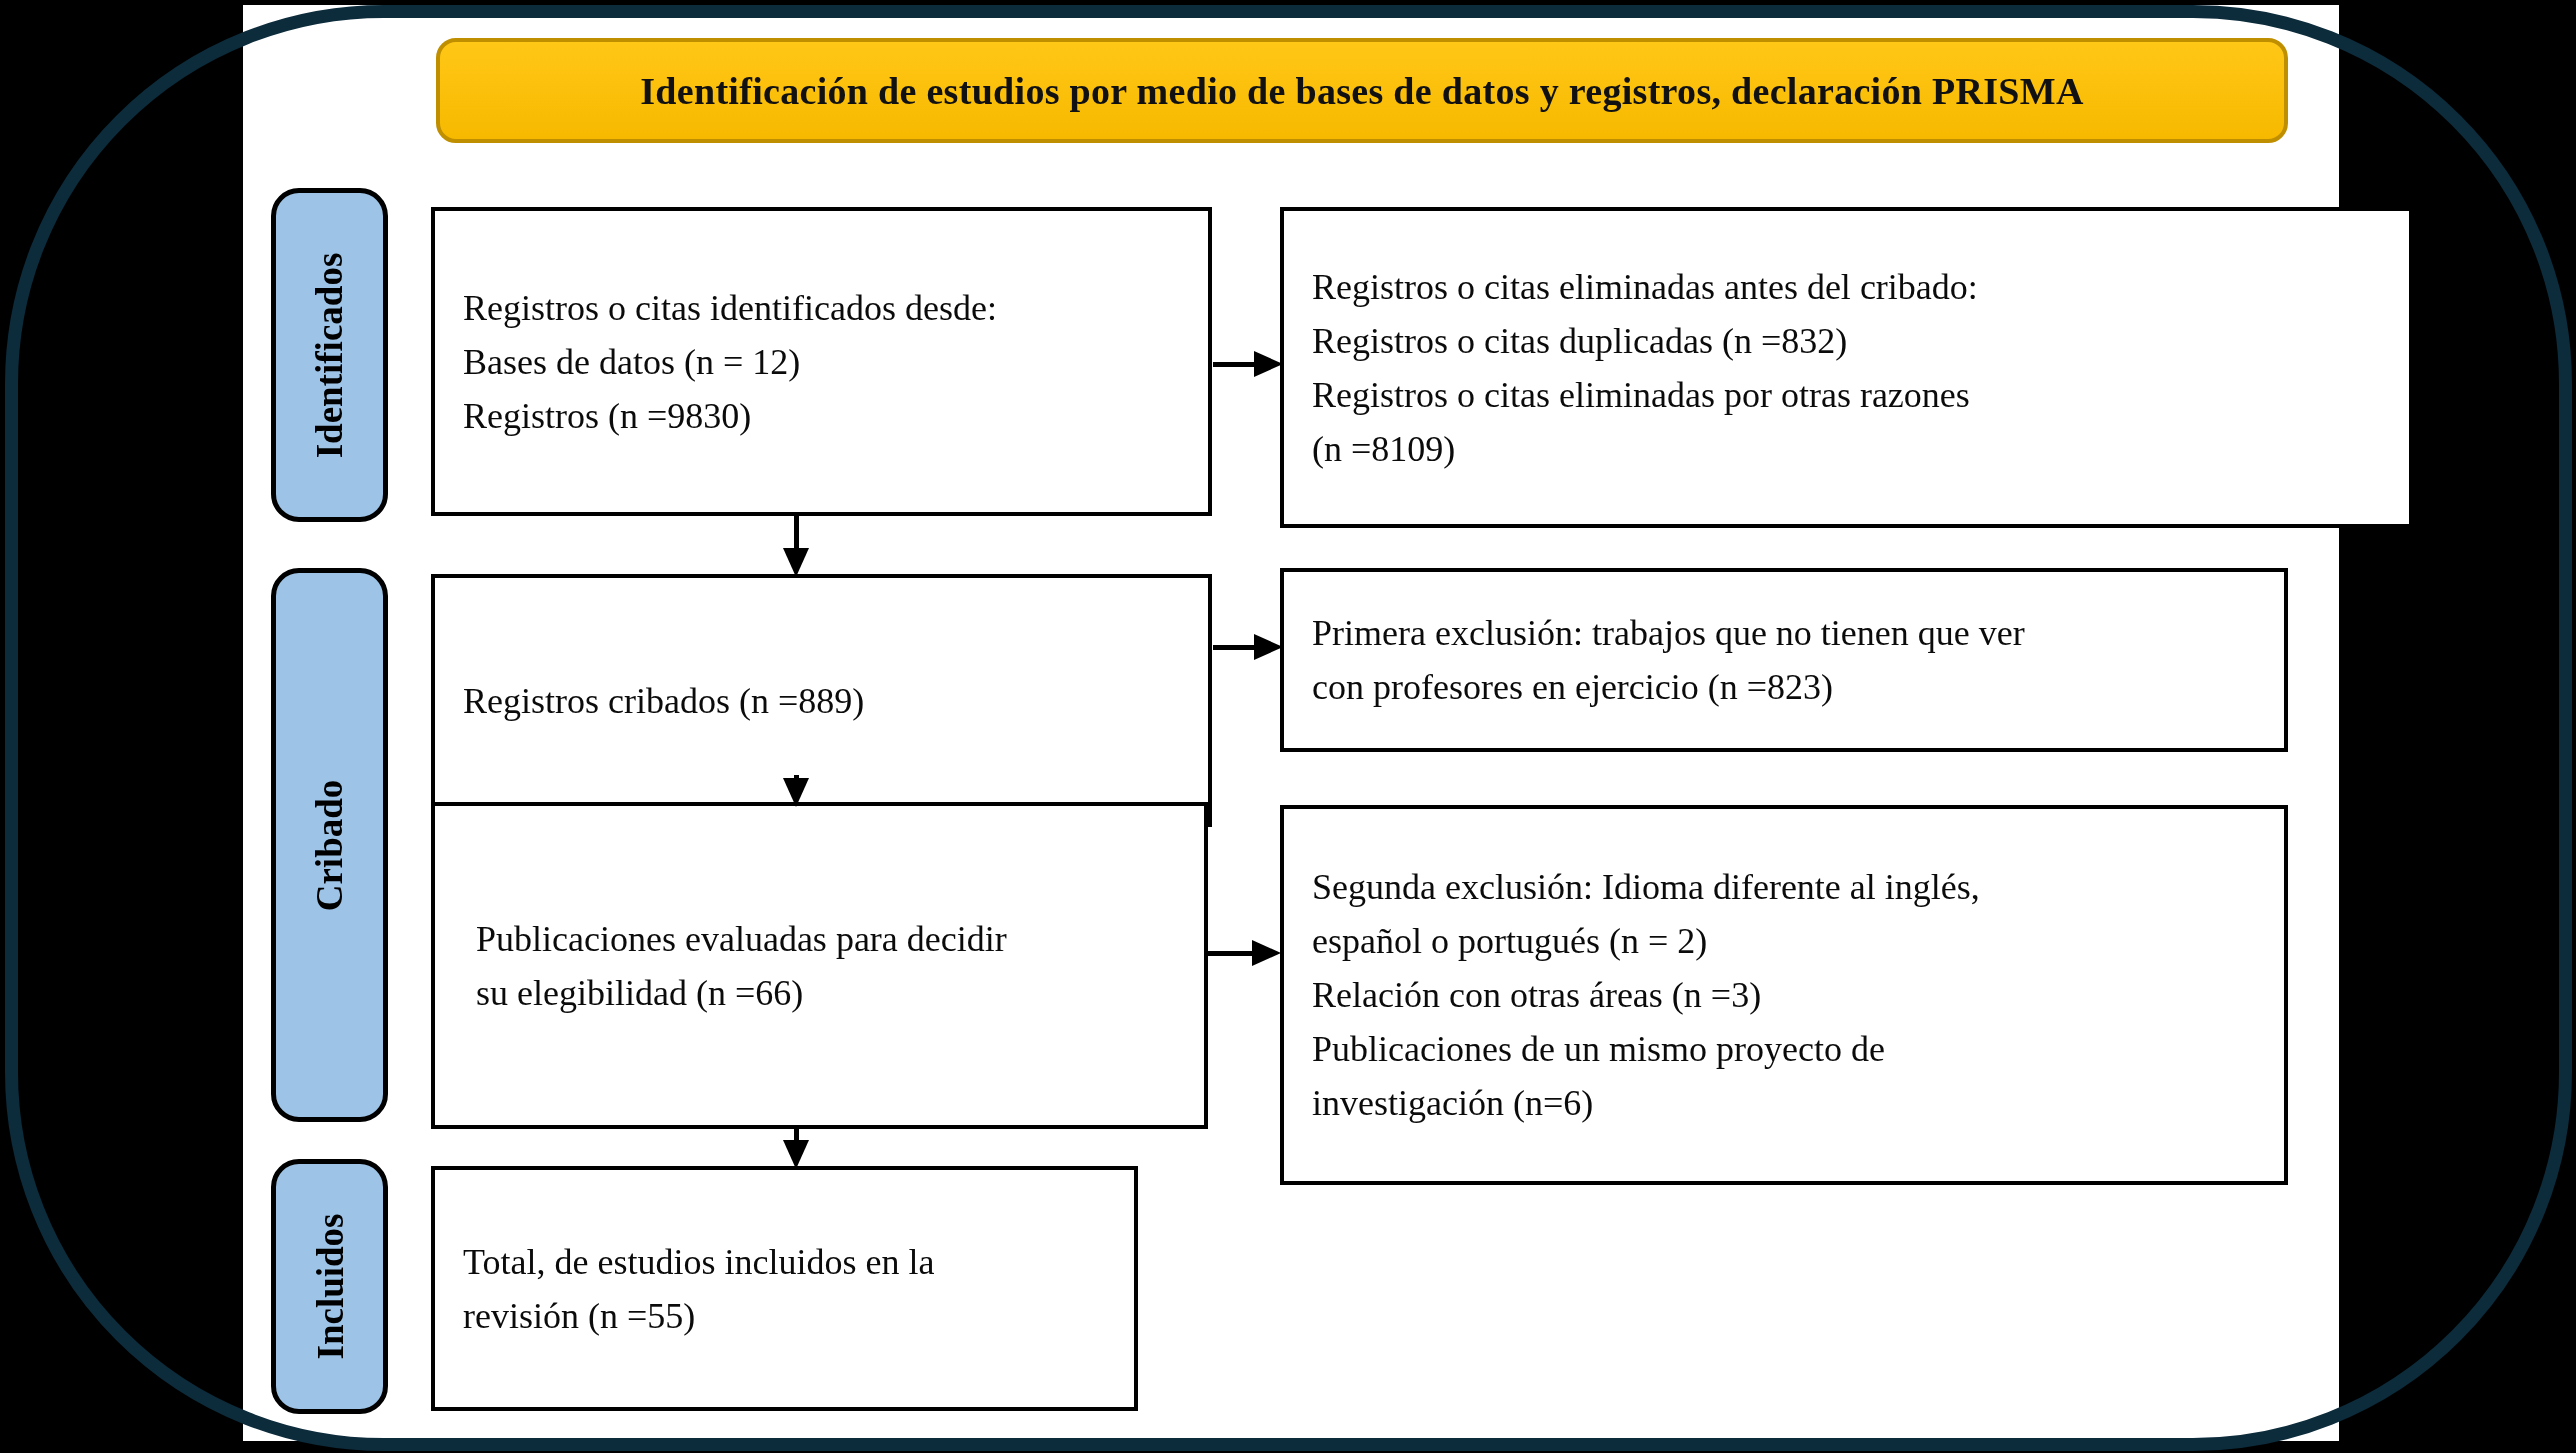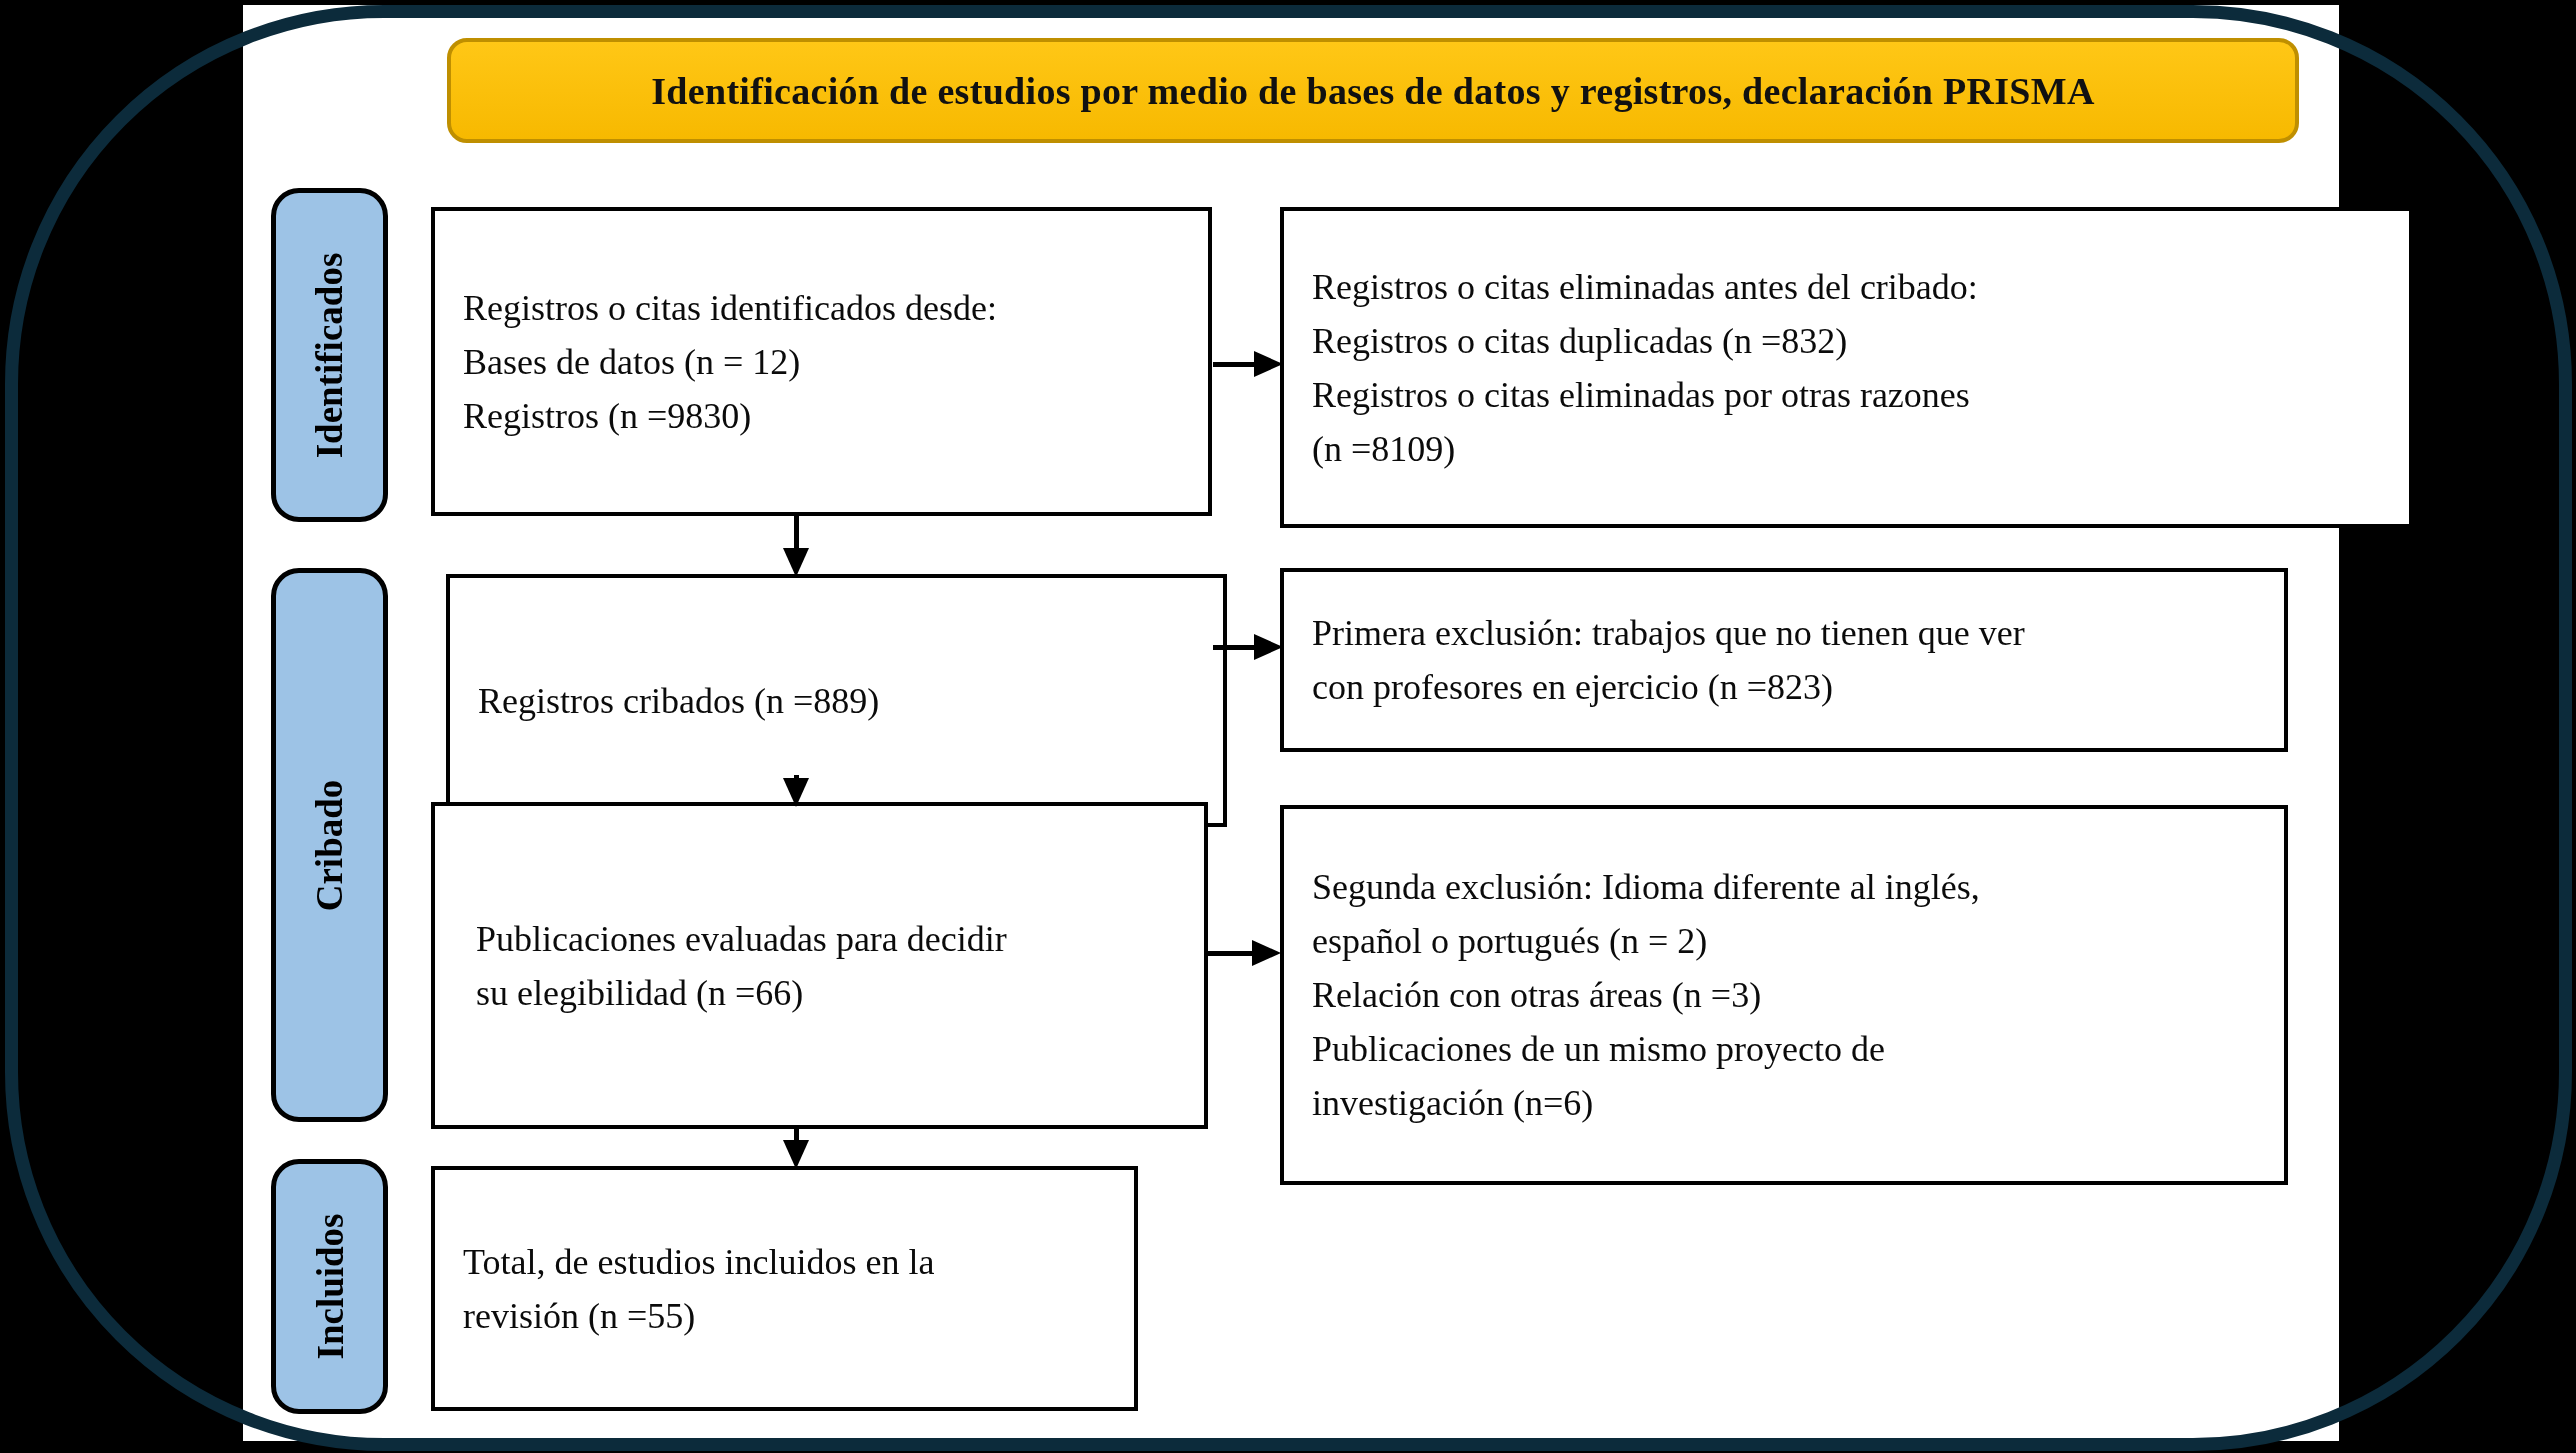--- a/index.html
+++ b/index.html
@@ -32,21 +32,20 @@
   }
   .banner {
     position: absolute; left: 436px; top: 38px;
     width: 1852px; height: 105px;
     background: linear-gradient(180deg, #ffc716 0%, #f7b900 100%);
     border: 4.1px solid #bf8f00;
     border-radius: 20px;
     box-sizing: border-box;
     display: flex; align-items: center; justify-content: center;
     z-index: 5;
-    margin-left: 11px;
   }
   .banner span {
     font-weight: bold; font-size: 38px; color: #111;
     white-space: nowrap; letter-spacing: 0.3px;
   }
   .stage-label {
     position: absolute; left: 271px; width: 117px;
     background: #9dc3e6;
     border: 5.2px solid #000;
     border-radius: 28px;
@@ -70,21 +69,21 @@
     display: flex; align-items: center;
     z-index: 5;
   }
   .box .lines {
     padding: 0 17.5px 0 28px;
     font-size: 36px; line-height: 1.5; color: #0b0b0b;
   }
   .box .lines div { white-space: nowrap; }
   .box-identified       { left: 431px;  top: 207px;  width: 781px; height: 309px; }
   .box-removed          { left: 1280px; top: 207px;  width: 1133px; height: 321px; }
-  .box-screened         { left: 446px;  top: 574px;  width: 781px; height: 253px; }
+  .box-screened         { left: 431px;  top: 574px;  width: 781px; height: 253px; }
   .box-first-exclusion  { left: 1280px; top: 568px;  width: 1008px; height: 184px; }
   .box-assessed         { left: 431px;  top: 802px; width: 777px; height: 327px; padding-left: 13px; }
   .box-second-exclusion { left: 1280px; top: 805px; width: 1008px; height: 380px; }
   .box-included         { left: 431px;  top: 1166px; width: 707px; height: 245px; }
   .stem-v { position: absolute; width: 4.7px;  background: #000; z-index: 5; }
   .stem-h { position: absolute; height: 4.7px; background: #000; z-index: 5; }
   .head-down {
     position: absolute; width: 0; height: 0;
     border-left: 13.4px solid transparent;
     border-right: 13.4px solid transparent;

